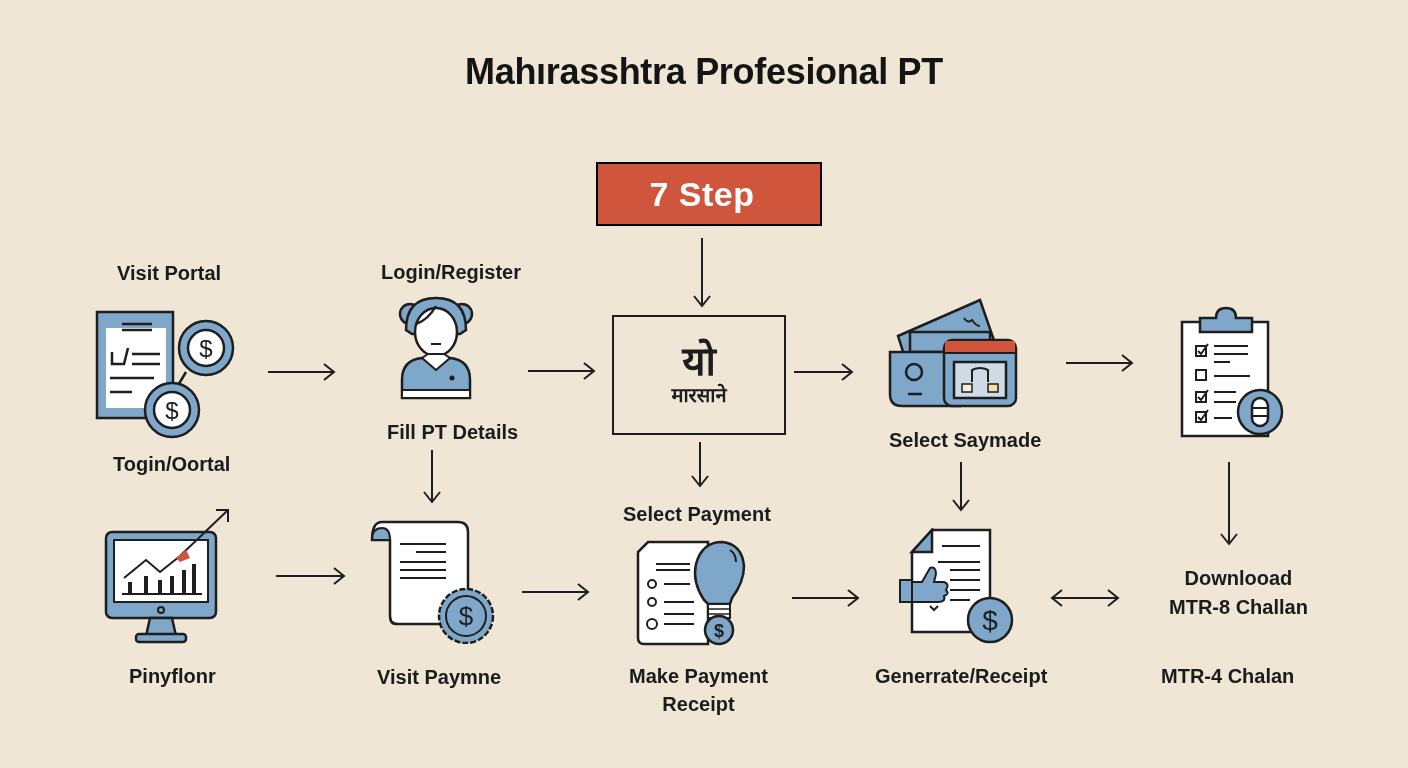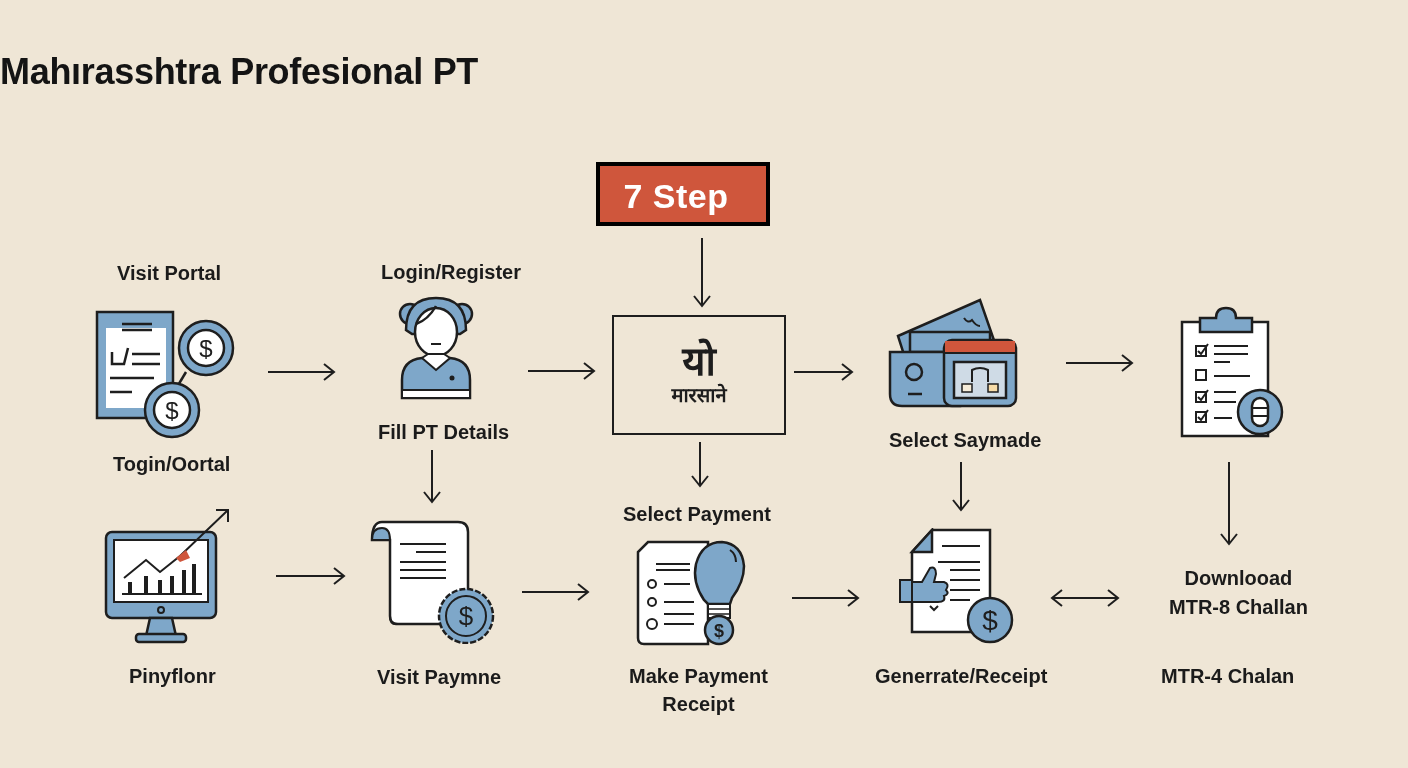--- a/index.html
+++ b/index.html
@@ -5,26 +5,26 @@
     html, body { margin: 0; padding: 0; }
     body {
       width: 1408px; height: 768px; overflow: hidden;
       background: #efe6d6;
       font-family: "Liberation Sans", "DejaVu Sans", sans-serif;
       color: #1d1d1d;
       position: relative;
     }
     .title {
       position: absolute; left: 0; top: 48px; width: 1408px;
-      text-align: left; font-weight: bold; font-size: 36px; line-height: 48px;
+      text-align: center; font-weight: bold; font-size: 36px; line-height: 48px;
       color: #141414; letter-spacing: -0.3px;
     }
     .step-badge {
-      position: absolute; left: 596px; top: 162px; width: 174px; height: 64px;
-      background: #cf563c; border: 4px solid #000000; box-sizing: border-box;
+      position: absolute; left: 596px; top: 162px; width: 226px; height: 64px;
+      background: #cf563c; border: 2px solid #000000; box-sizing: border-box;
       color: #fff; font-weight: bold; font-size: 34px; line-height: 60px;
       text-align: center; letter-spacing: 0.5px; padding-right: 14px;
     }
     .center-box {
       position: absolute; left: 612px; top: 315px; width: 174px; height: 120px;
       border: 2px solid #1e1e1e; box-sizing: border-box; background: #efe6d6;
       text-align: center; font-family: "DejaVu Serif", serif;
     }
     .center-box .big { font-size: 40px; font-weight: bold; margin-top: 22px; line-height: 44px; }
     .center-box .small { font-size: 20px; font-weight: bold; line-height: 24px; }
@@ -91,21 +91,21 @@
     <path d="M8 36 Q8 4 38 4 Q68 4 68 36 L62 40 L14 40 Z" fill="#7ea7c9" stroke="#1e1e1e" stroke-width="2.5"></path>
     <ellipse cx="38" cy="38" rx="21" ry="24" fill="#fff" stroke="#1e1e1e" stroke-width="2.5"></ellipse>
     <path d="M18 30 Q30 26 38 12" fill="none" stroke="#1e1e1e" stroke-width="2.5"></path>
     <line x1="33" y1="50" x2="43" y2="50" stroke="#1e1e1e" stroke-width="2"></line>
     <path d="M4 104 L4 86 Q4 66 24 64 L52 64 Q72 66 72 86 L72 104 Z" fill="#7ea7c9" stroke="#1e1e1e" stroke-width="2.5"></path>
     <polygon points="24,64 38,76 52,64 46,60 30,60" fill="#fff" stroke="#1e1e1e" stroke-width="2"></polygon>
     <rect x="4" y="96" width="68" height="8" fill="#fff" stroke="#1e1e1e" stroke-width="2"></rect>
     <circle cx="54" cy="84" r="2.5" fill="#1e1e1e"></circle>
   </svg>
 </div>
-<div class="label" style="left:355px;top:418px">Fill PT Details</div>
+<div class="label" style="left:364px;top:418px">Fill PT Details</div>
 
 <svg class="arrow" style="left:528px;top:361px" width="68" height="20" viewBox="0 0 68 20">
   <line x1="0" y1="10" x2="66" y2="10" stroke="#1e1e1e" stroke-width="2"></line>
   <polyline points="56,2 66,10 56,18" fill="none" stroke="#1e1e1e" stroke-width="2"></polyline>
 </svg>
 
 <svg class="arrow" style="left:794px;top:362px" width="60" height="20" viewBox="0 0 60 20">
   <line x1="0" y1="10" x2="58" y2="10" stroke="#1e1e1e" stroke-width="2"></line>
   <polyline points="48,2 58,10 48,18" fill="none" stroke="#1e1e1e" stroke-width="2"></polyline>
 </svg>

